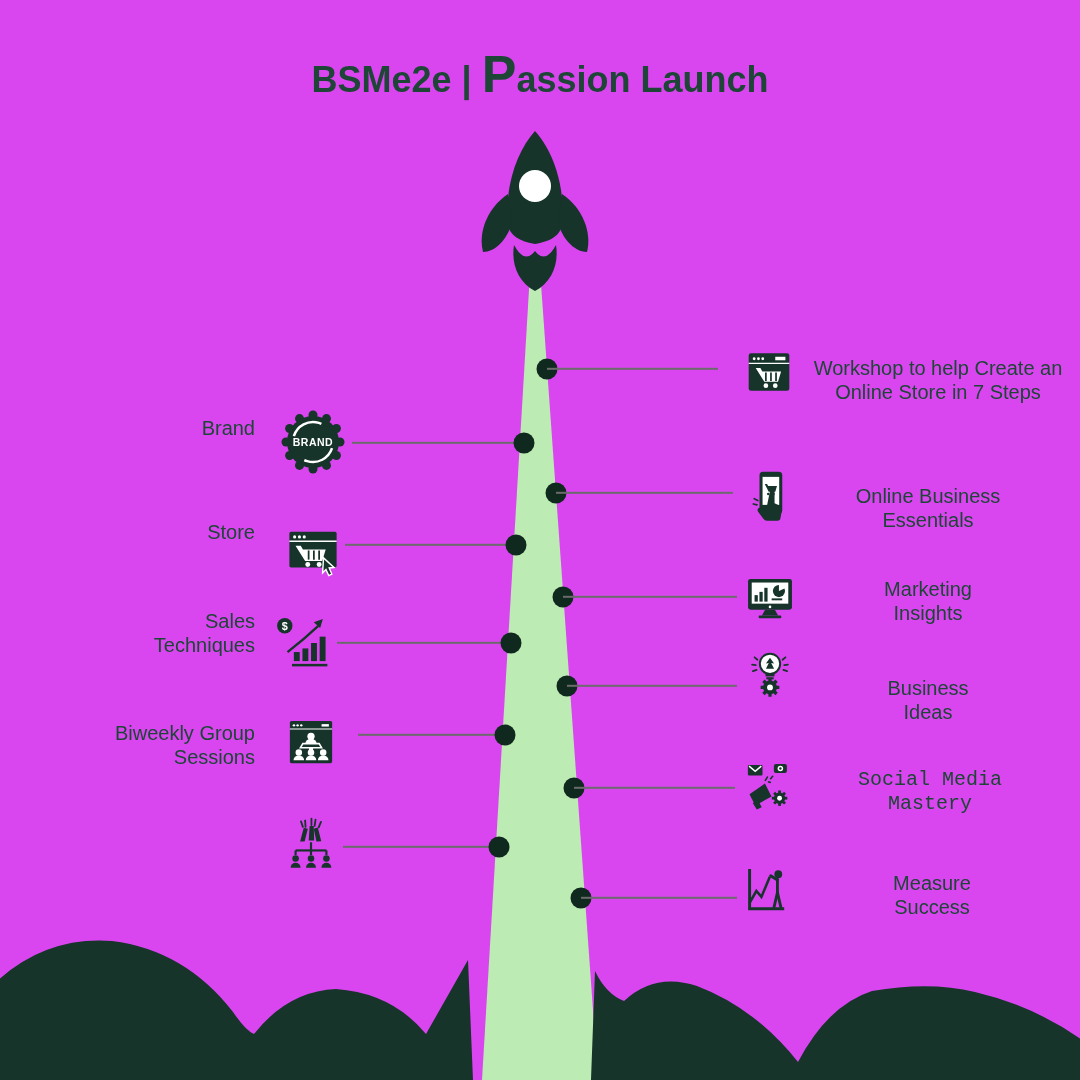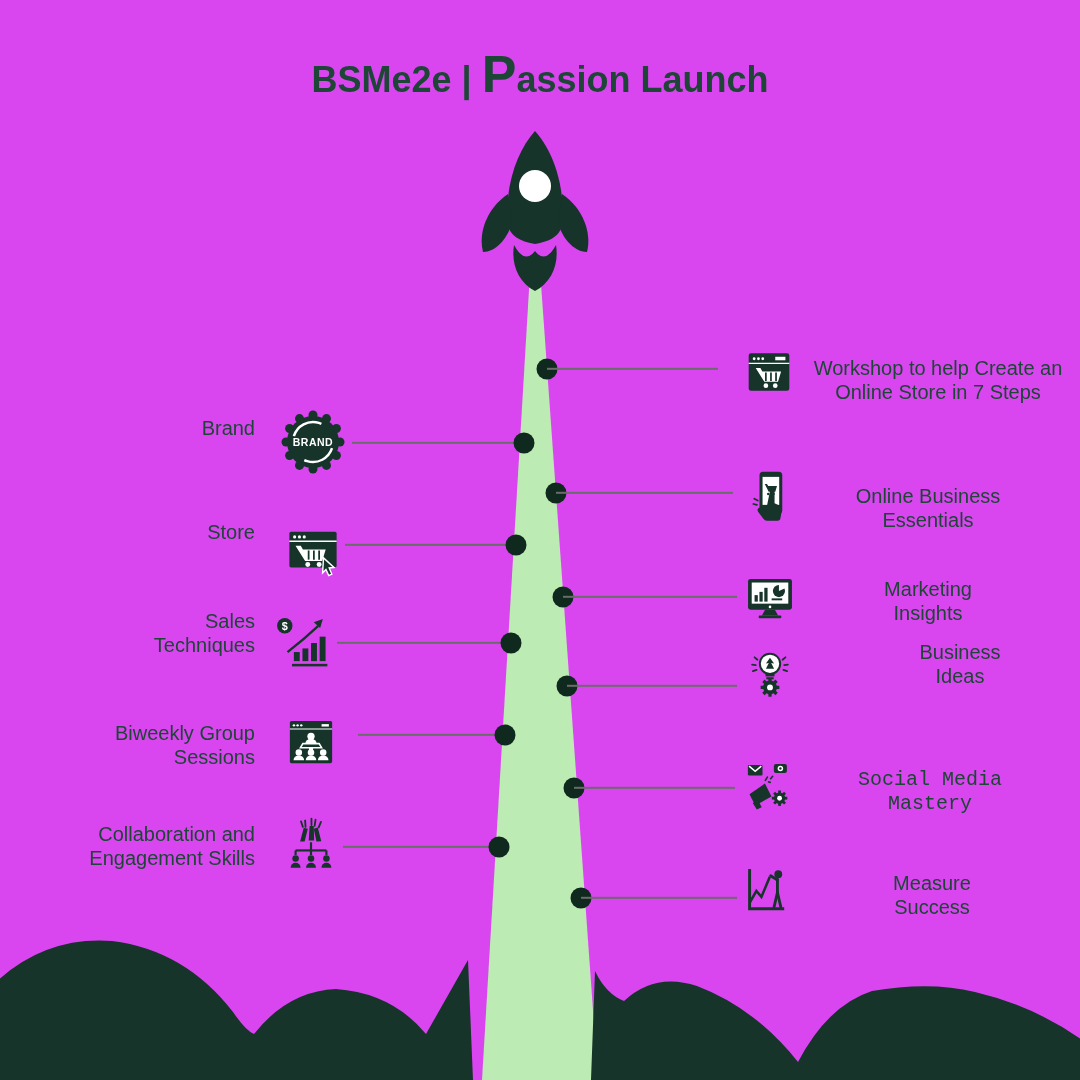--- a/index.html
+++ b/index.html
@@ -161,24 +161,20 @@
         <circle cx="32" cy="45" r="4"></circle>
         <path d="M25.5,54.5 a6.5,6 0 0 1 13,0 z"></path>
         <circle cx="47" cy="45" r="4"></circle>
         <path d="M40.5,54.5 a6.5,6 0 0 1 13,0 z"></path>
       </g>
     </svg>
   </div>
   <div class="conn" style="left:358px;top:735px;width:147px;"></div>
   <div class="dot" style="left:505px;top:735px;"></div>
 
-  <div class="label l-right" style="left:15px;top:823px;width:240px;">
-    <div>Collaboration and</div>
-    <div>Engagement Skills</div>
-  </div>
   <div class="iconbox" style="left:282px;top:816px;">
     <svg width="58" height="58" viewBox="0 0 64 64">
       <g fill="#16342a">
         <path d="M20,28 l4,-15 4.5,1.2 -3.5,14 z"></path>
         <path d="M29.5,27 l1,-16 4.5,0 0.5,16 z"></path>
         <path d="M38,28 l-3,-14 4.5,-1.2 3.8,15 z"></path>
       </g>
       <g stroke="#16342a" stroke-width="2" stroke-linecap="round">
         <line x1="23" y1="12" x2="21" y2="6"></line>
         <line x1="26" y1="12" x2="25.5" y2="5"></line>
@@ -298,21 +294,21 @@
           <circle cx="0" cy="0" r="8.5"></circle>
         </g>
       </g>
       <circle cx="32" cy="46" r="3.6" fill="#ffffff"></circle>
       <circle cx="32" cy="17" r="12.5" fill="#ffffff" stroke="#16342a" stroke-width="2.4"></circle>
       <path d="M32,9.5 l5,7 -3.5,-0.5 3.5,7 h-10 l3.5,-7 -3.5,0.5 z" fill="#16342a"></path>
       <rect x="26.5" y="29.5" width="11" height="3" fill="#16342a"></rect>
       <rect x="27.5" y="33.5" width="9" height="2.6" fill="#16342a"></rect>
     </svg>
   </div>
-  <div class="label l-left" style="left:808px;top:641px;width:240px;margin-left:32px;">
+  <div class="label l-left" style="left:808px;top:677px;width:240px;">
     <div>Business</div>
     <div>Ideas</div>
   </div>
 
   <div class="dot" style="left:574px;top:788px;"></div>
   <div class="conn" style="left:574px;top:788px;width:161px;"></div>
   <div class="iconbox" style="left:743px;top:760px;">
     <svg width="52" height="52" viewBox="0 0 64 64">
       <rect x="6" y="6" width="18" height="13" rx="1.5" fill="#16342a"></rect>
       <path d="M7.5,7.5 l7.5,6.5 7.5,-6.5" fill="none" stroke="#ffffff" stroke-width="1.8"></path>

